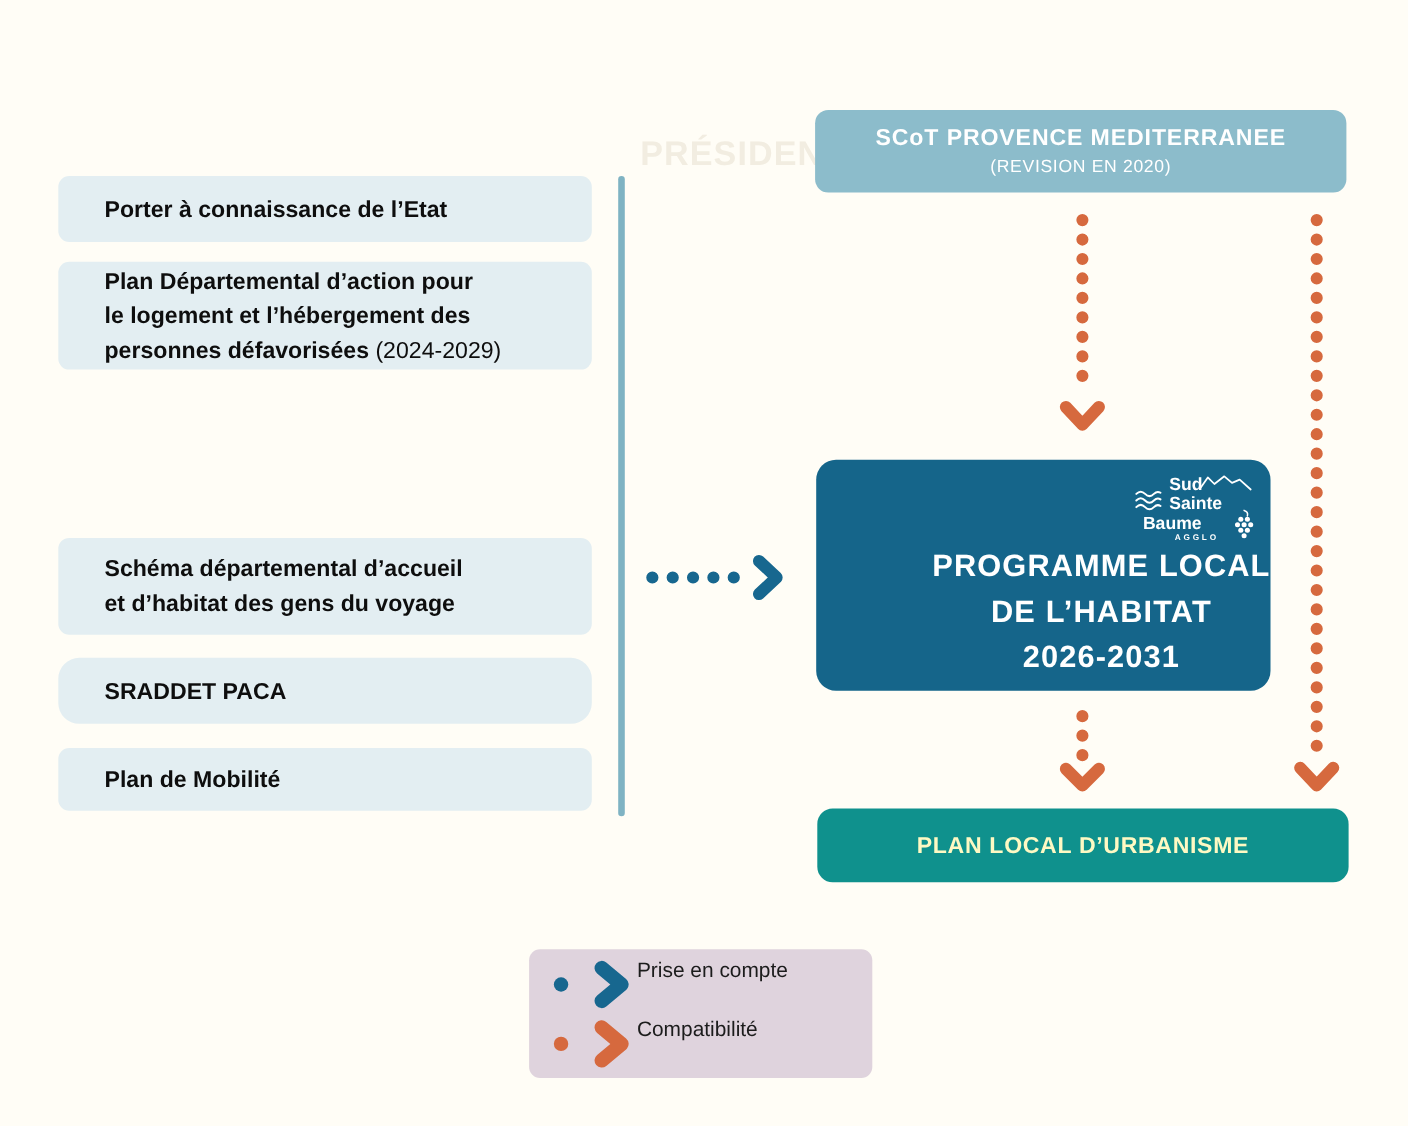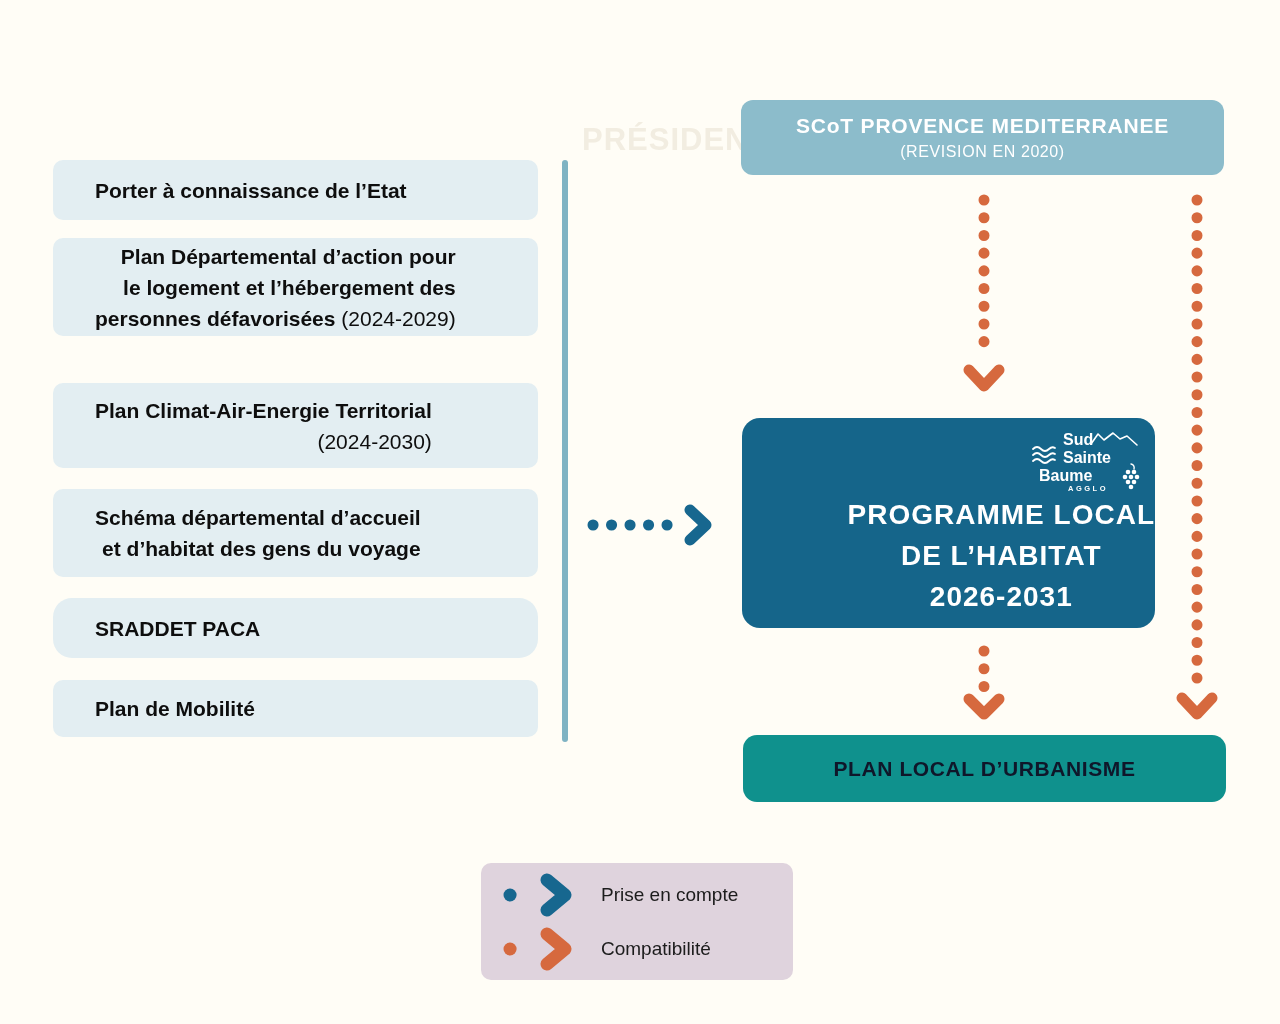--- a/index.html
+++ b/index.html
@@ -15,21 +15,21 @@
     position:absolute;left:582px;top:122px;z-index:0;
     font-size:31px;font-weight:700;letter-spacing:1px;
     color:#F2EDE1;
   }
   
   .doc-box{
     position:absolute;left:53px;width:485px;z-index:1;
     background:#E3EEF2;border-radius:10px;
     display:flex;align-items:center;
     box-sizing:border-box;padding-left:42px;padding-right:2px;
-    color:#0E0E0E;font-size:21px;line-height:31px;text-align:right;
+    color:#0E0E0E;font-size:21px;line-height:31px;
   }
   .doc-box .b{font-weight:700;white-space:pre-line;}
   .doc-box .n{font-weight:400;white-space:pre-line;}
   .db1{top:160px;height:60px;}
   .db2{top:238px;height:98px;}
   .db3{top:383px;height:85px;}
   .db4{top:489px;height:88px;}
   .db5{top:598px;height:60px;border-radius:19px;}
   .db6{top:680px;height:57px;}
   
@@ -57,52 +57,48 @@
     margin-top:2px;font-size:28px;font-weight:700;letter-spacing:1px;
     line-height:41px;text-align:center;white-space:pre-line;
   }
   .logo{margin-top:10px;}
   .logo text{font-family:"Liberation Sans", sans-serif;fill:#FFFFFF;}
   
   .plu{
     position:absolute;left:743px;top:735px;width:483px;height:67px;z-index:1;
     background:#0F918D;border-radius:14px;
     display:flex;align-items:center;justify-content:center;
-    color:#0f172a;font-size:21px;font-weight:700;letter-spacing:0.6px;
+    color:#fef9c3;font-size:21px;font-weight:700;letter-spacing:0.6px;
   }
   
   .arr{position:absolute;z-index:1;}
   
   .legend{
     position:absolute;left:481px;top:863px;width:312px;height:117px;z-index:1;
     background:#DFD3DD;border-radius:10px;
     display:flex;flex-direction:column;justify-content:center;
     box-sizing:border-box;padding-left:20px;gap:8px;
   }
-  .legend-row{display:flex;align-items:center;gap:22px;height:46px;}
+  .legend-row{display:flex;align-items:flex-start;height:46px;}
   .legend-label{font-size:19px;font-weight:500;color:#1C1C1C;}
 </style>
 </head>
 <body>
 
 <div class="canvas">
 
   <div class="watermark">PRÉSIDENCE</div>
 
   <div class="doc-box db1">
     <span><span class="b">Porter à connaissance de l’Etat</span><span class="n"></span></span>
   </div>
   <div class="doc-box db2">
     <span><span class="b">Plan Départemental d’action pour
 le logement et l’hébergement des
 personnes défavorisées</span><span class="n"> (2024-2029)</span></span>
-  </div>
-  <div class="doc-box db3">
-    <span><span class="b">Plan Climat-Air-Energie Territorial</span><span class="n">
-(2024-2030)</span></span>
   </div>
   <div class="doc-box db4">
     <span><span class="b">Schéma départemental d’accueil
 et d’habitat des gens du voyage</span><span class="n"></span></span>
   </div>
   <div class="doc-box db5">
     <span><span class="b">SRADDET PACA</span><span class="n"></span></span>
   </div>
   <div class="doc-box db6">
     <span><span class="b">Plan de Mobilité</span><span class="n"></span></span>

